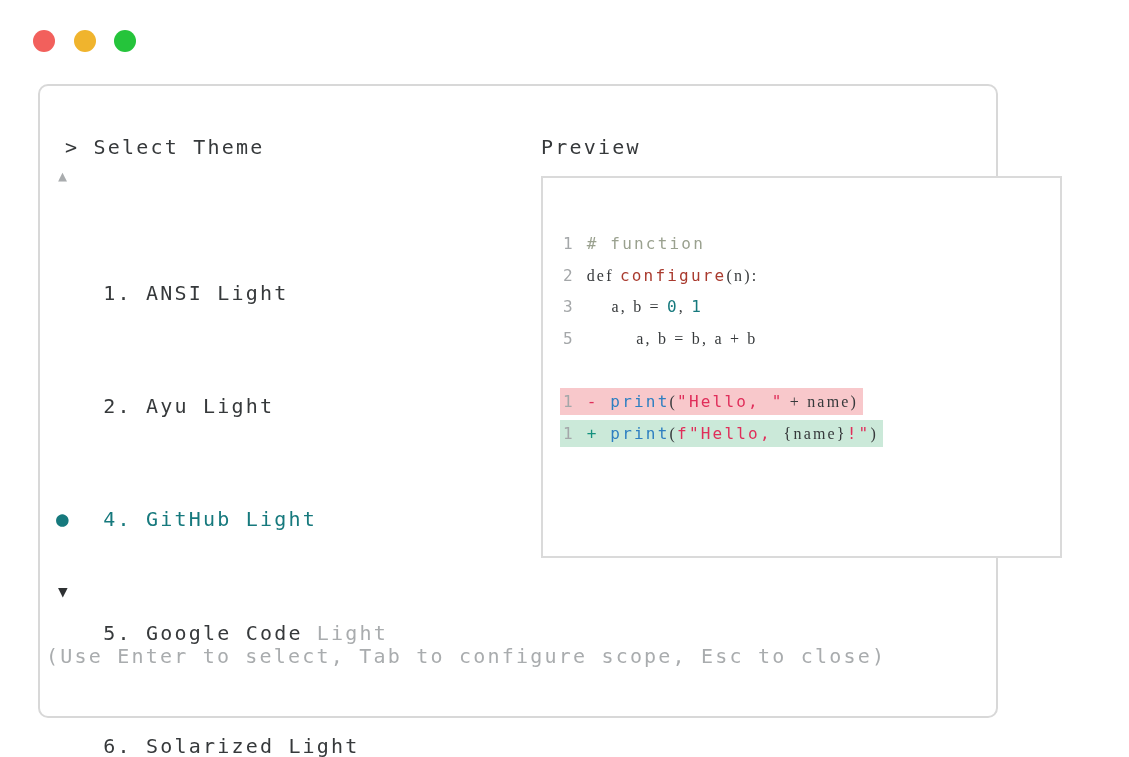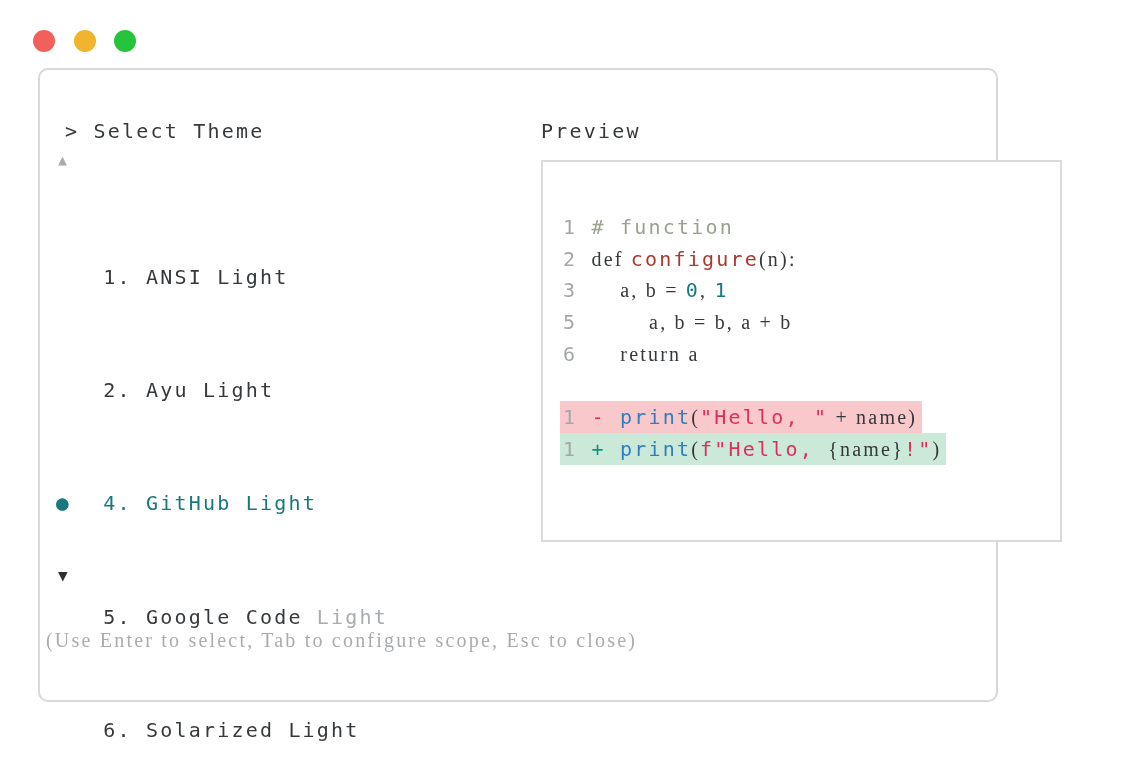--- a/index.html
+++ b/index.html
@@ -12,47 +12,47 @@
 
   
   .lights{position:absolute;left:0;top:0;width:160px;height:60px;}
   .light{position:absolute;top:30px;width:22px;height:22px;border-radius:50%;cursor:default;}
   .light.red{left:33px;background:var(--traffic-red);}
   .light.yellow{left:74px;background:var(--traffic-yellow);}
   .light.green{left:114px;background:var(--traffic-green);}
 
   
   .window{
-    position:absolute;left:38px;top:68px;width:960px;height:634px;
+    position:absolute;left:38px;top:84px;width:960px;height:634px;
     border:2px solid var(--border);border-radius:10px;box-sizing:border-box;
     background:#fff;
   }
   .mono{font-size:20px;letter-spacing:2.2px;line-height:31.8px;white-space:pre;color:var(--text-dark);}
 
   .prompt{left:25px;top:46px;}
   .scroll-up{left:18px;top:82px;font-size:15px;line-height:16px;color:var(--text-dim);letter-spacing:0;}
   .scroll-down{left:18px;top:498px;font-size:16px;line-height:16px;color:#2e3133;letter-spacing:0;}
 
   .list{left:16px;top:110px;}
   .row{display:block;height:31.8px;white-space:pre;margin-top:18px;}
   .row .marker{display:inline-block;width:33px;letter-spacing:0;color:var(--accent-teal);font-size:21px;}
   .row .variant.dim{color:var(--text-dim);}
   .row.selected .num,.row.selected .name,.row.selected .variant{color:var(--accent-teal);}
 
-  .hint{left:6px;top:555px;color:var(--text-dim);font-family:Liberation Serif, serif;}
+  .hint{left:6px;top:555px;color:var(--text-dim);}
 
   
   .preview-label{left:501px;top:46px;}
   .preview-box{
     position:absolute;left:501px;top:90px;width:521px;height:382px;
     border:2px solid #dadada;box-sizing:border-box;background:#fff;
   }
   .code{position:absolute;left:0;top:0;right:0;bottom:0;padding:50px 0 0 20px;}
   .code-line{display:block;height:31.7px;line-height:31.7px;white-space:pre;
-    font-size:20px;letter-spacing:2.2px;color:var(--text-dark);}
+    font-size:16px;letter-spacing:2.2px;color:var(--text-dark);}
   .ln{color:var(--line-number);}
   .tk-d{color:var(--text-dark);font-family:Liberation Serif, serif;}
   .tk-com{color:var(--comment);}
   .tk-fn{color:var(--function-red);}
   .tk-num{color:var(--accent-teal);}
   .tk-blu{color:var(--keyword-blue);}
   .tk-str{color:var(--string-crimson);}
   .tk-del{color:var(--string-crimson);}
   .tk-add{color:var(--diff-add-fg);}
   .hl{padding:4px 5px 4px 3px;margin-left:-3px;}
@@ -93,20 +93,19 @@
   <div class="abs mono hint">(Use Enter to select, Tab to configure scope, Esc to close)</div>
 
   <div class="abs mono preview-label">Preview</div>
 
   <div class="preview-box">
     <div class="code">
       <div class="code-line"><span class="ln">1 </span><span class="tk-com"># function</span></div>
       <div class="code-line"><span class="ln">2 </span><span class="tk-d">def </span><span class="tk-fn">configure</span><span class="tk-d">(n):</span></div>
       <div class="code-line"><span class="ln">3 </span><span class="tk-d">    a, b = </span><span class="tk-num">0</span><span class="tk-d">, </span><span class="tk-num">1</span></div>
       <div class="code-line"><span class="ln">5 </span><span class="tk-d">        a, b = b, a + b</span></div>
-      <div class="code-line"><span class="ln">6 </span><span class="tk-d">    return a</span></div>
       <div class="code-line"></div>
       <div class="code-line"><span class="hl hl-del"><span class="ln">1 </span><span class="tk-del">- </span><span class="tk-blu">print</span><span class="tk-d">(</span><span class="tk-str">"Hello, "</span><span class="tk-d"> + name)</span></span></div>
       <div class="code-line"><span class="hl hl-add"><span class="ln">1 </span><span class="tk-add">+ </span><span class="tk-blu">print</span><span class="tk-d">(</span><span class="tk-str">f"Hello, </span><span class="tk-d">{name}</span><span class="tk-str">!"</span><span class="tk-d">)</span></span></div>
     </div>
   </div>
 
 </div>
 
 </body></html>

